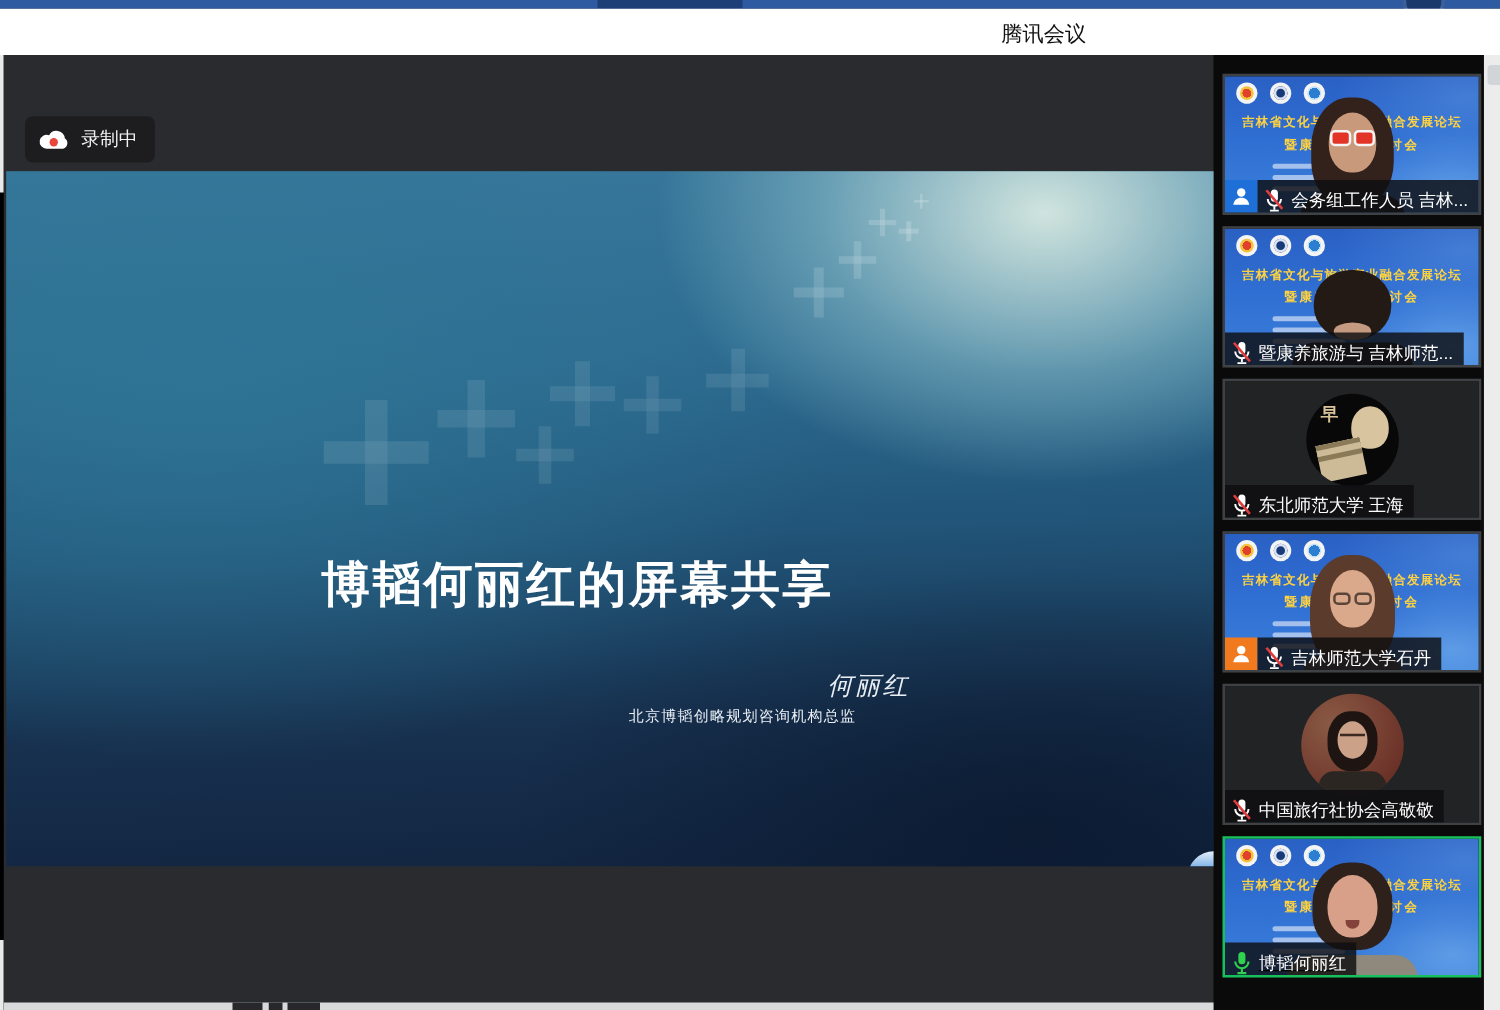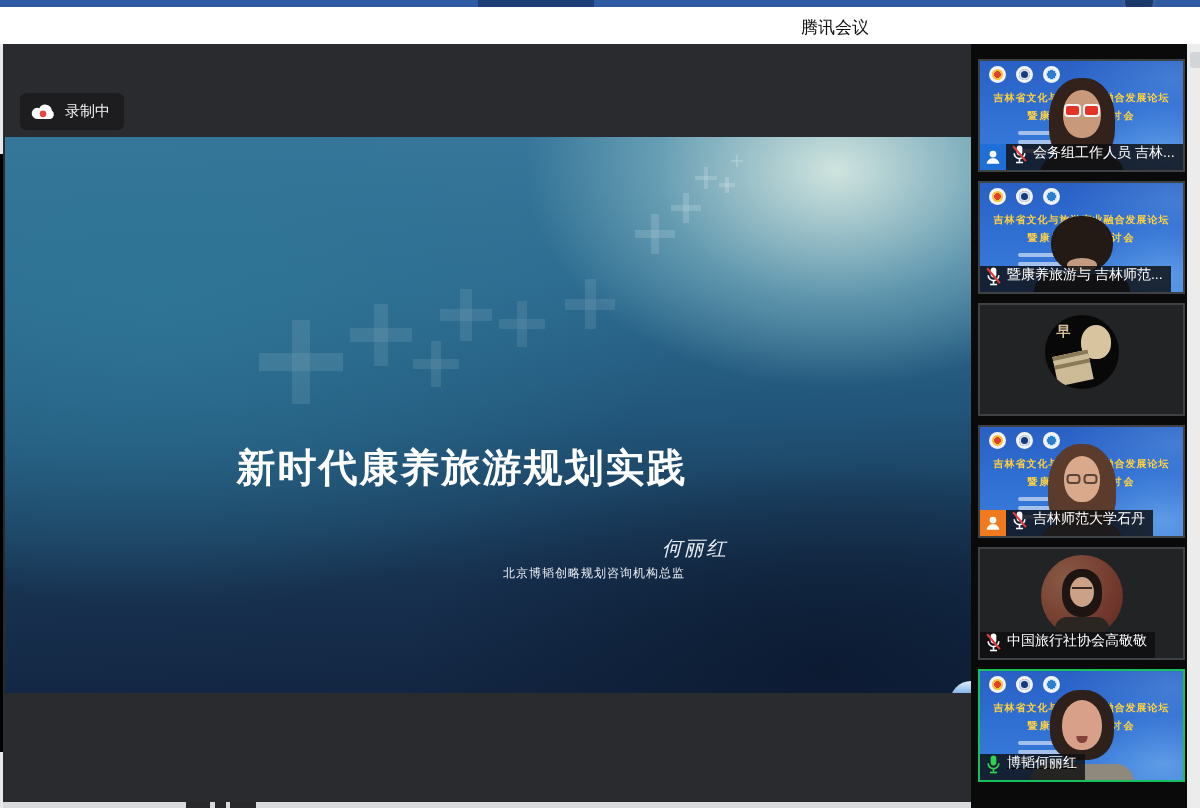--- a/index.html
+++ b/index.html
@@ -124,21 +124,21 @@
   .av-photo { width:82px; height:82px; background:radial-gradient(circle at 30% 30%, #8a5a45, #6e352a 70%, #58251e); }
   .av-photo .hair { position:absolute; left:50%; top:14px; transform:translateX(-50%); width:40px; height:48px; background:#1e1512; border-radius:45%; }
   .av-photo .face { position:absolute; left:50%; top:22px; transform:translateX(-50%); width:24px; height:30px; background:#cba188; border-radius:50%; }
   .av-photo .specs { position:absolute; left:50%; top:32px; transform:translateX(-50%); width:20px; height:6px;
     border-top:2px solid #3a2a22; }
   .av-photo .body { position:absolute; left:50%; bottom:0; transform:translateX(-50%); width:54px; height:20px; background:#2c2623; border-radius:12px 12px 0 0; }
 
   
   .badge-box { position:absolute; left:0; bottom:0; width:26px; height:26px; display:flex; align-items:center; justify-content:center; }
   .badge-box svg { width:18px; height:18px; }
-  .name-bar { position:absolute; bottom:0; height:26px; background:rgba(14,14,16,.82); display:flex; align-items:flex-start;
+  .name-bar { position:absolute; bottom:0; height:26px; background:rgba(14,14,16,.82); display:flex; align-items:flex-end;
     gap:5px; padding:0 8px 0 5px; max-width:100%; }
   .name-bar .nm { color:#fff; font-size:14px; white-space:nowrap; }
   .mic { width:17px; height:20px; flex:0 0 auto; }
 </style>
 </head>
 <body>
 
 <div class="root">
 
   <div class="top-blue">
@@ -151,21 +151,21 @@
 
   <div class="left-sliver-top"></div>
   <div class="left-sliver-bot"></div>
   <div class="right-strip">
       <span class="peek"></span>
     </div>
 
   <div class="stage">
 
     <div class="slide" id="slide">
-      <div class="slide-title">新时代康养旅游规划实践</div>
+      <div class="slide-title">博韬何丽红的屏幕共享</div>
       <div class="speaker-name">何丽红</div>
       <div class="speaker-org">北京博韬创略规划咨询机构总监</div>
       <div class="globe-clip"></div>
     <div class="cross" style="left: 254px; top: 183px; width: 84px; height: 84px; opacity: 0.32;"></div>
         <div class="cross" style="left: 345px; top: 167px; width: 62px; height: 62px; opacity: 0.3;"></div>
         <div class="cross" style="left: 408px; top: 204px; width: 46px; height: 46px; opacity: 0.3;"></div>
         <div class="cross" style="left: 435px; top: 152px; width: 52px; height: 52px; opacity: 0.3;"></div>
         <div class="cross" style="left: 494px; top: 164px; width: 46px; height: 46px; opacity: 0.28;"></div>
         <div class="cross" style="left: 560px; top: 142px; width: 50px; height: 50px; opacity: 0.3;"></div>
         <div class="cross" style="left: 630px; top: 77px; width: 40px; height: 40px; opacity: 0.45;"></div>
@@ -278,20 +278,31 @@
   </div>
         <div class="thumb">
     <div class="tile-dark">
             <div class="avatar-circle av-art">
               <span class="zao">早</span>
               <span class="fig"></span>
               <span class="paper"></span>
             </div>
           </div>
 
+    <div class="name-bar" style="left: 0px;">
+      <svg class="mic mic-muted" viewBox="0 0 24 28">
+        <rect x="8" y="2" width="8" height="14" rx="4" fill="#ffffff"></rect>
+        <path d="M4.5 13a7.5 7.5 0 0 0 15 0" stroke="#ffffff" stroke-width="2.2" fill="none"></path>
+        <line x1="12" y1="21" x2="12" y2="25" stroke="#ffffff" stroke-width="2.2"></line>
+        <line x1="7" y1="26" x2="17" y2="26" stroke="#ffffff" stroke-width="2.2"></line>
+        <line x1="3" y1="3" x2="21" y2="24" stroke="#e03e3e" stroke-width="3"></line>
+      </svg>
+
+      <span class="nm">东北师范大学 王海</span>
+    </div>
   </div>
         <div class="thumb">
     <div class="conf-bg">
             <span class="logo l1">
               <i></i>
             </span>
             <span class="logo l2">
               <i></i>
             </span>
             <span class="logo l3">

